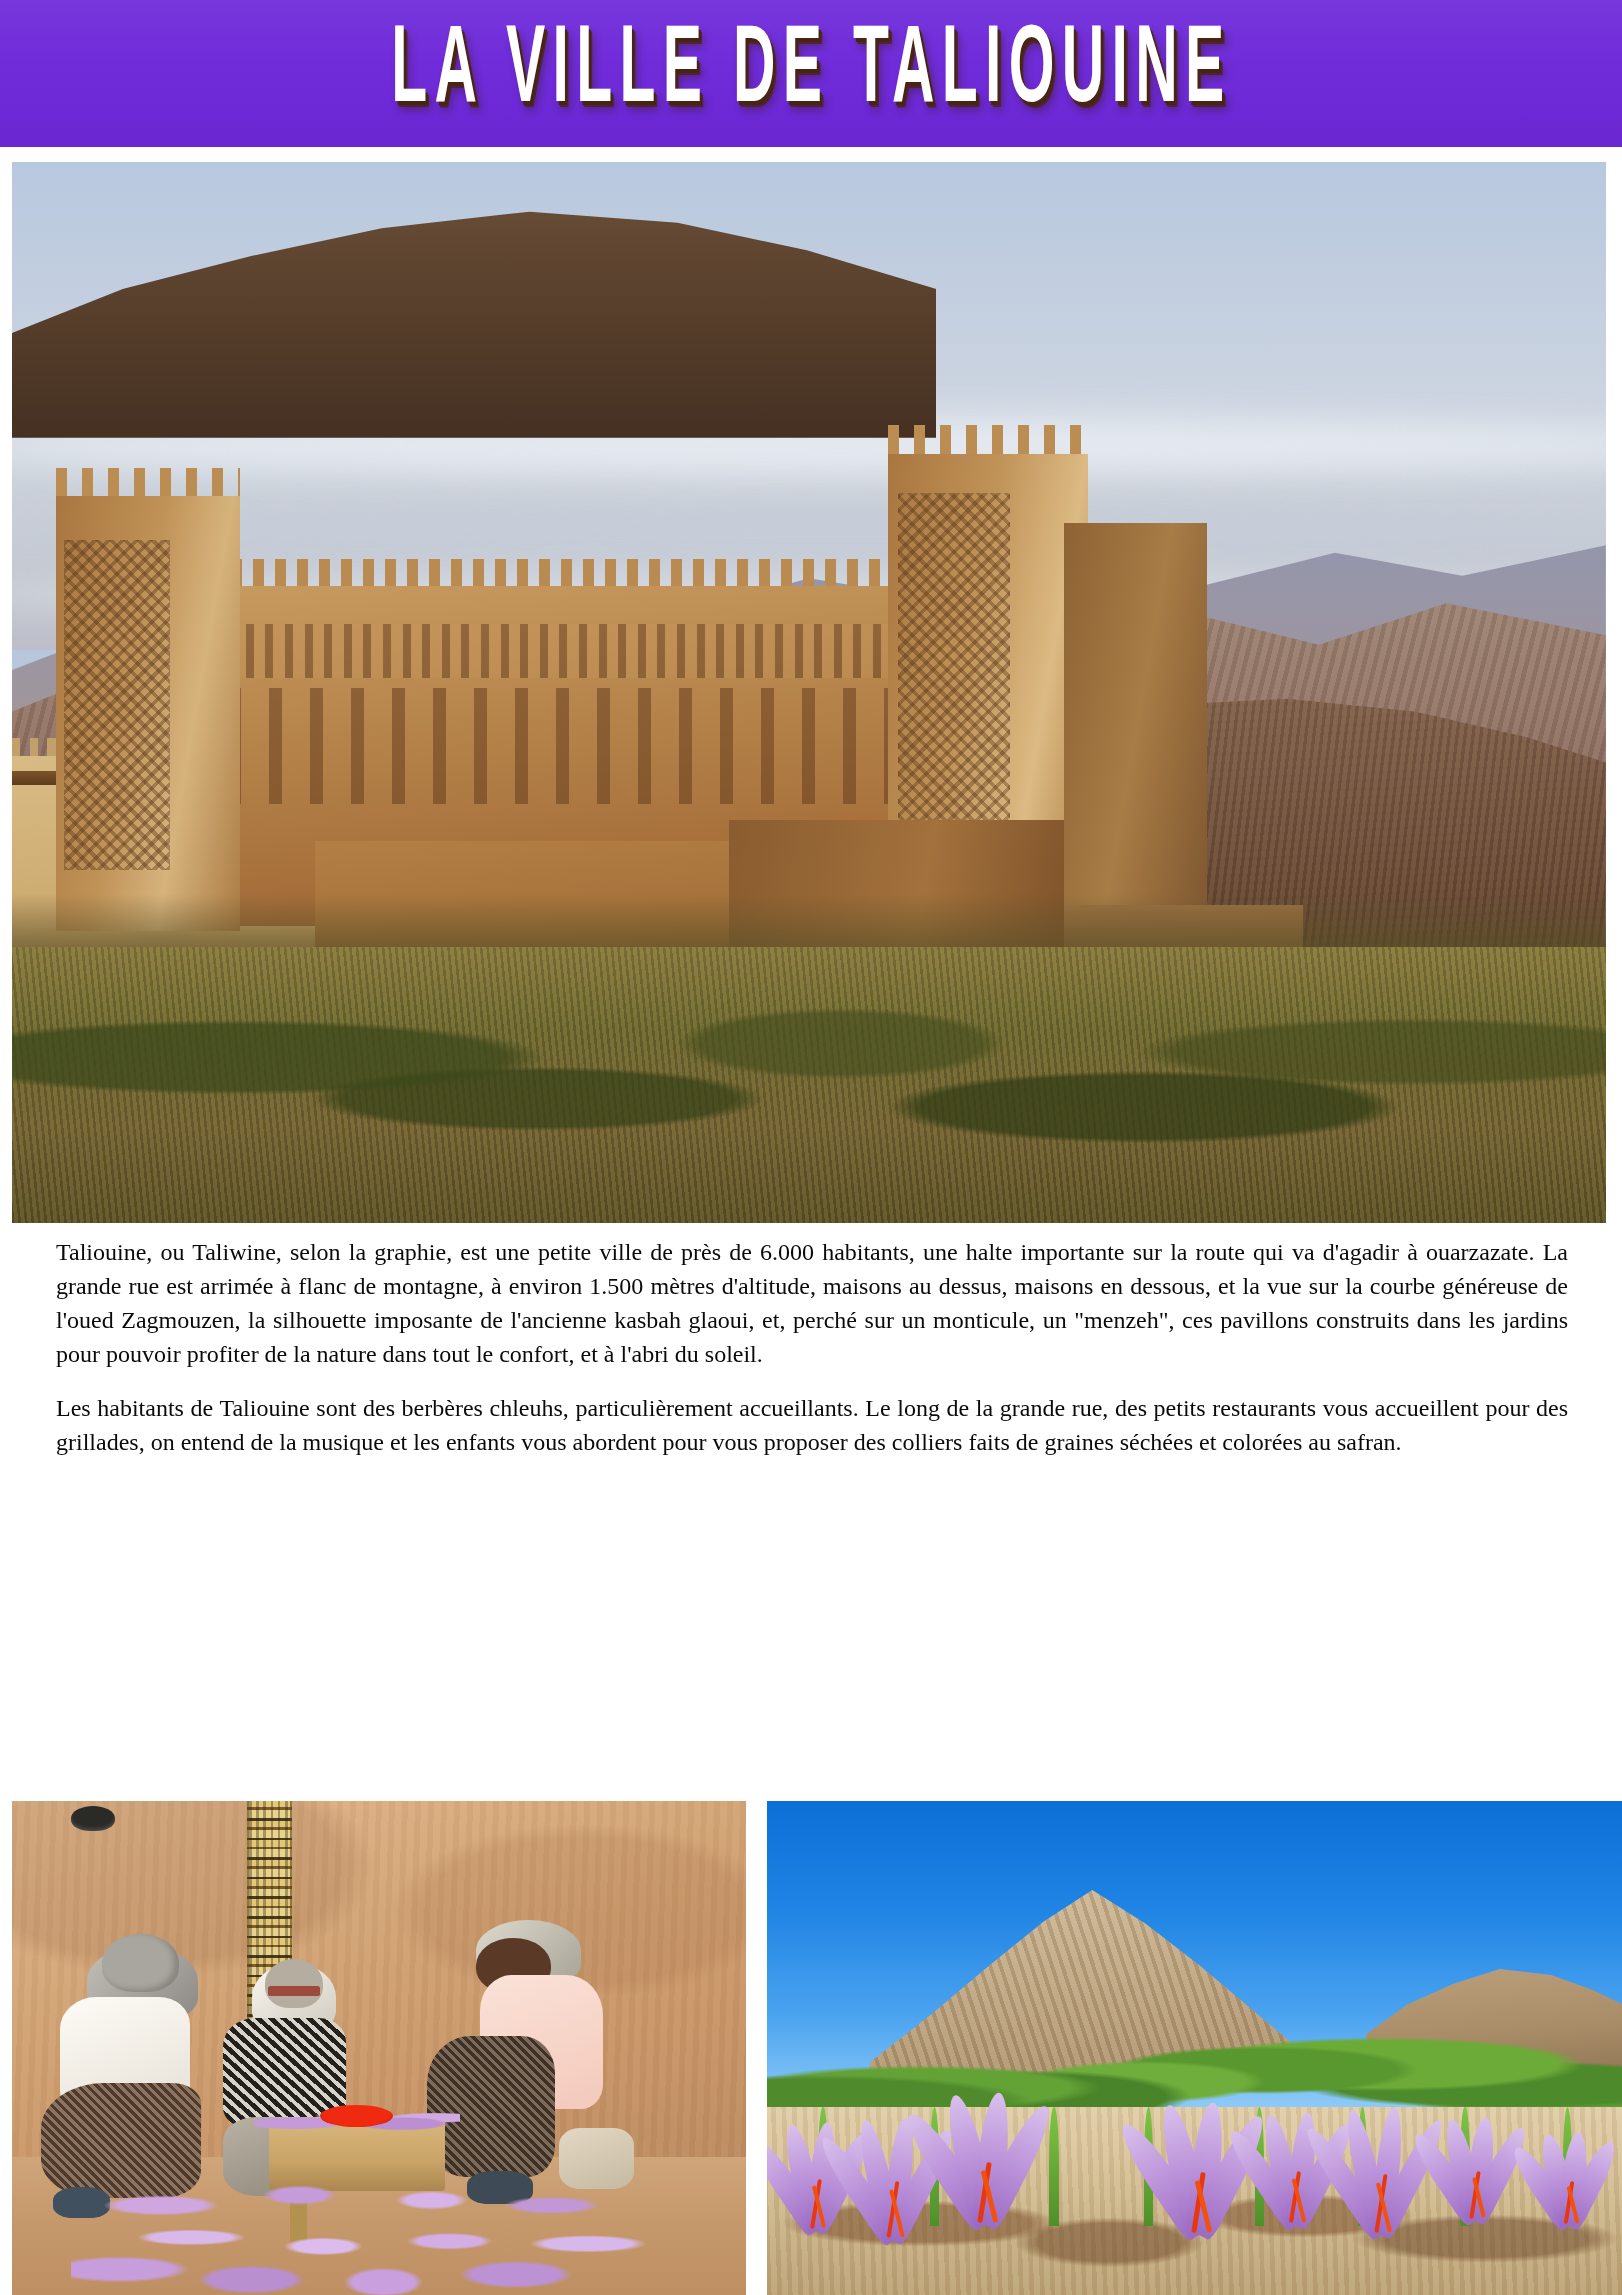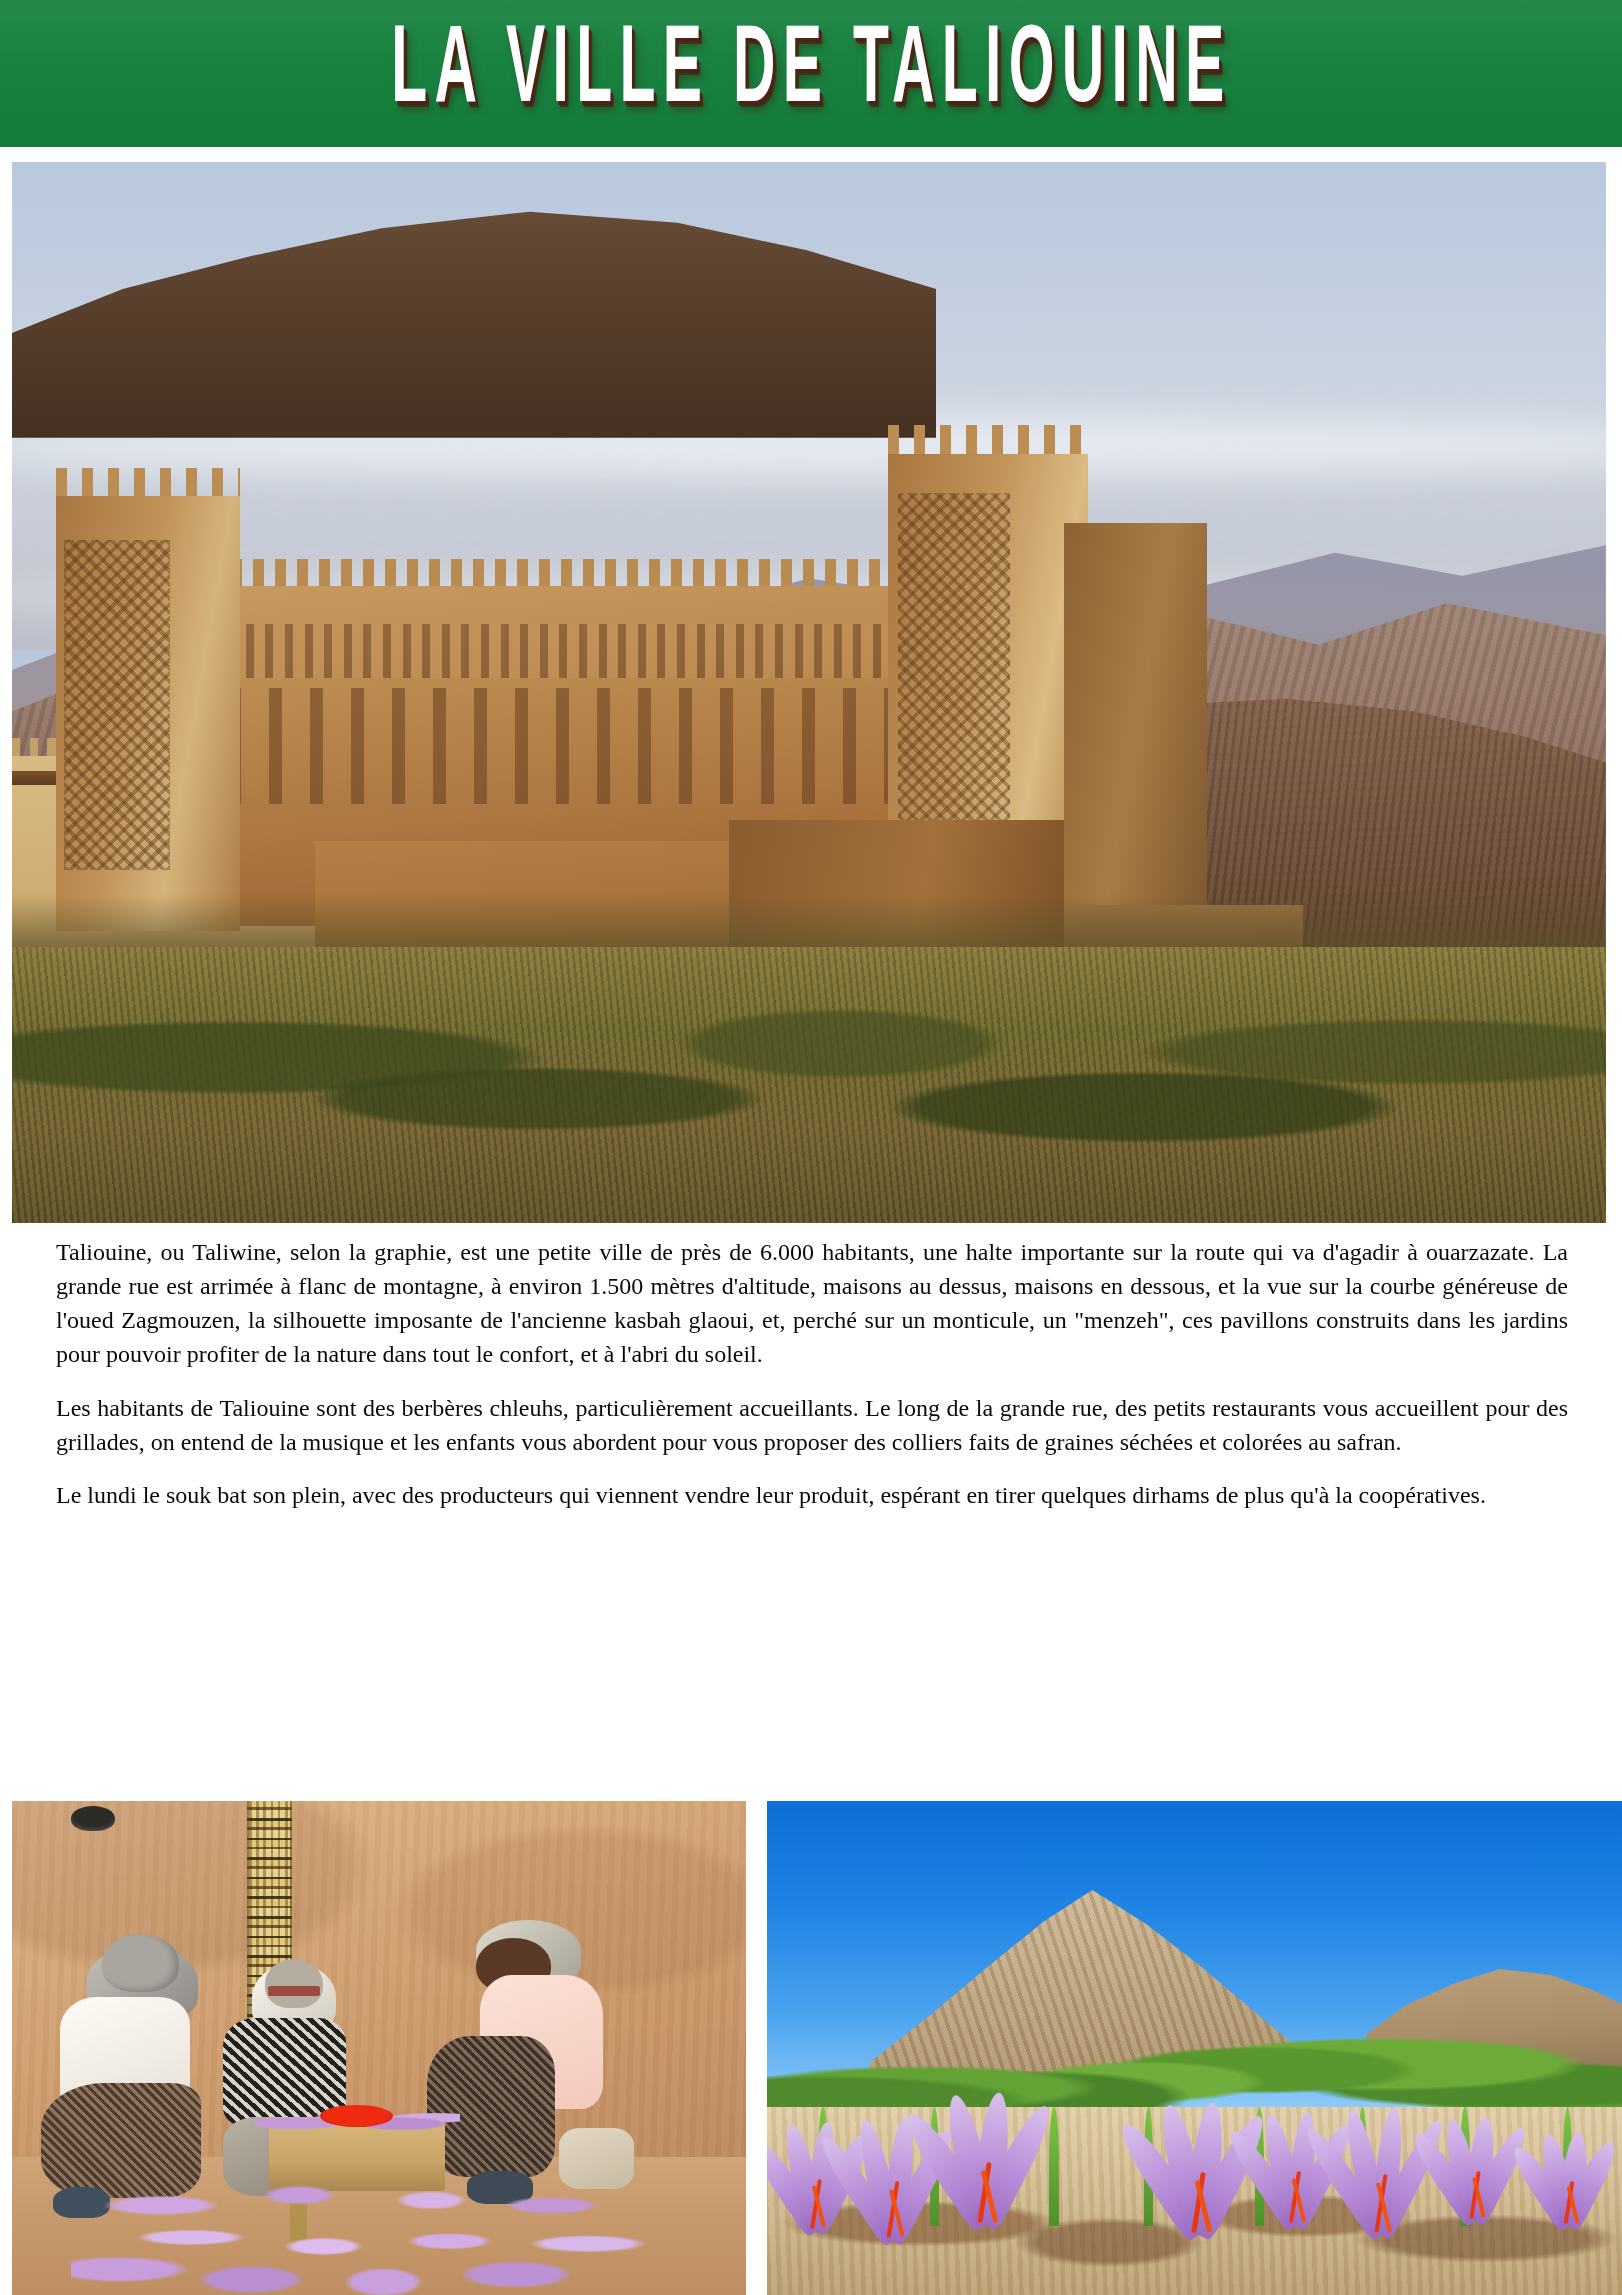--- a/index.html
+++ b/index.html
@@ -15,21 +15,21 @@
     font-family: "Liberation Serif", serif;
   }
 
   
   .header-band {
     position: absolute;
     left: 0;
     top: 0;
     width: 1623px;
     height: 147px;
-    background: #15803d;
+    background: #6d28d9;
     overflow: hidden;
   }
   .header-band .sheen {
     position: absolute;
     inset: 0;
     background: linear-gradient(180deg, rgba(255,255,255,0.07) 0%, rgba(255,255,255,0.02) 42%, rgba(0,0,0,0.035) 100%);
     pointer-events: none;
   }
   .doc-title {
     position: absolute;
@@ -460,21 +460,20 @@
   <div class="kasbah k-block-far"></div>
   <div class="kasbah k-ruin"></div>
 
   <div class="ground-rim"></div>
   <div class="ground"></div>
 </div>
 
 <div class="article-body">
   <p>Taliouine, ou Taliwine, selon la graphie, est une petite ville de près de 6.000 habitants, une halte importante sur la route qui va d'agadir à ouarzazate. La grande rue est arrimée à flanc de montagne, à environ 1.500 mètres d'altitude, maisons au dessus, maisons en dessous, et la vue sur la courbe généreuse de l'oued Zagmouzen, la silhouette imposante de l'ancienne kasbah glaoui, et, perché sur un monticule, un "menzeh", ces pavillons construits dans les jardins pour pouvoir profiter de la nature dans tout le confort, et à l'abri du soleil.</p>
   <p>Les habitants de Taliouine sont des berbères chleuhs, particulièrement accueillants. Le long de la grande rue, des petits restaurants vous accueillent pour des grillades, on entend de la musique et les enfants vous abordent pour vous proposer des colliers faits de graines séchées et colorées au safran.</p>
-  <p>Le lundi le souk bat son plein, avec des producteurs qui viennent vendre leur produit, espérant en tirer quelques dirhams de plus qu'à la coopératives.</p>
 </div>
 
 <div class="photo-row">
 
   <div class="photo-saffron-sorting">
     <div class="ss-wall"></div>
     <div class="ss-hook"></div>
     <div class="ss-hanging"></div>
     <div class="ss-floor"></div>
 

